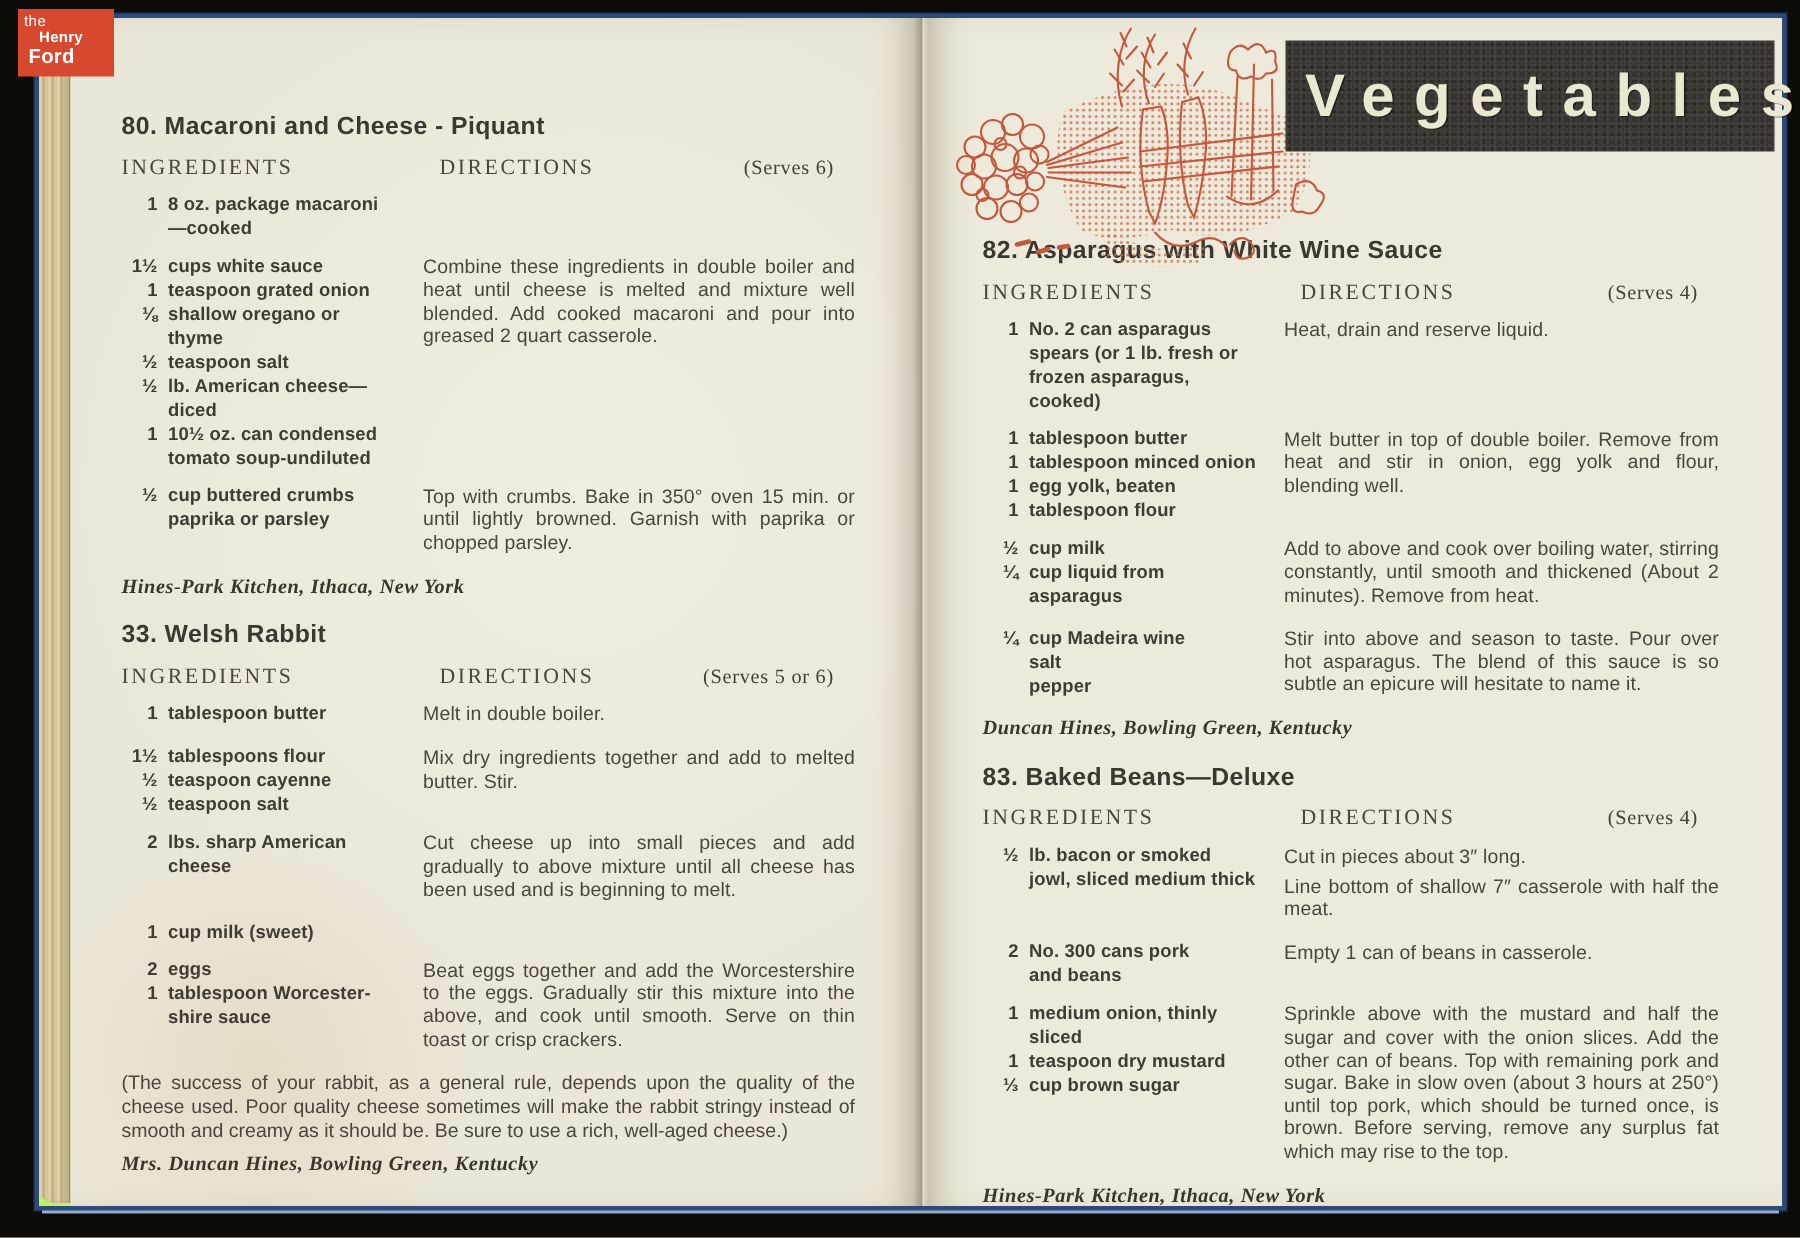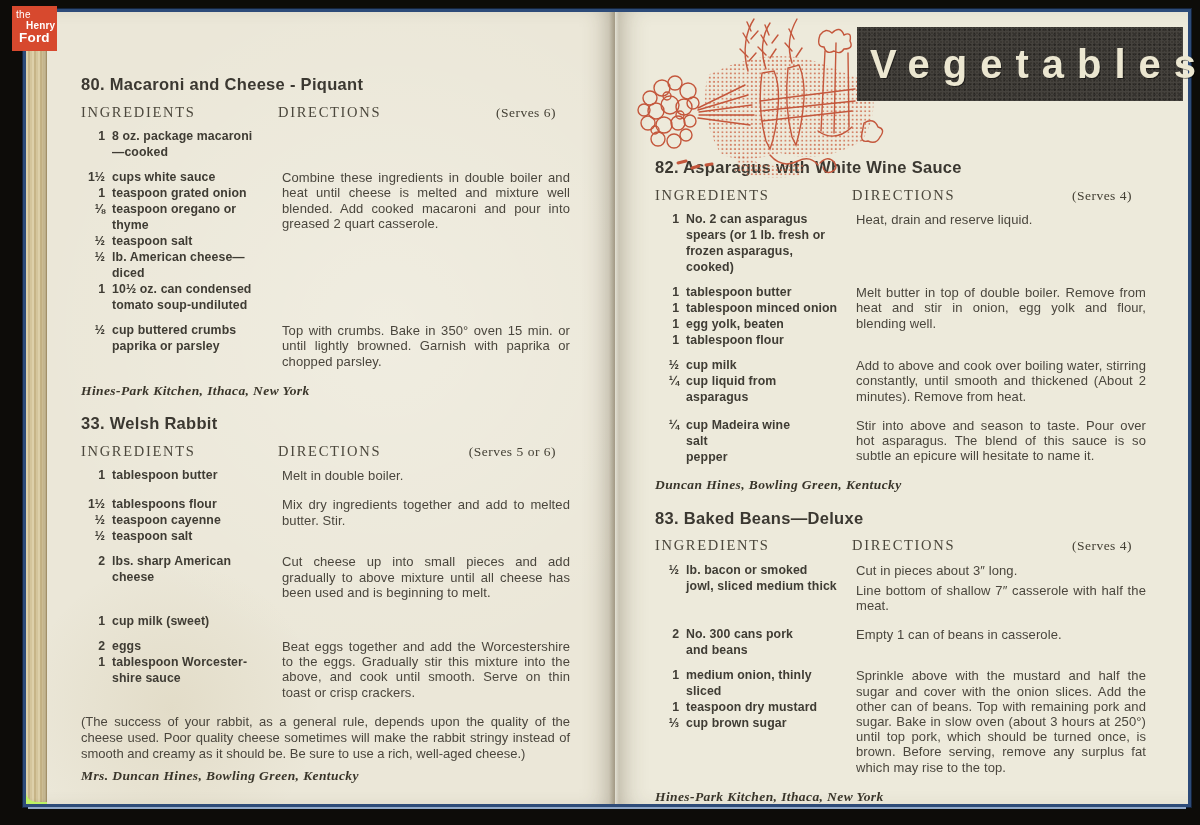--- a/index.html
+++ b/index.html
@@ -35,38 +35,38 @@
       radial-gradient(circle at 55% 45%, rgba(255,255,252,.28), transparent 65%),
       #edead cb;
     background-color:#edeadb;
     box-shadow:inset 22px 0 28px -18px rgba(75,62,38,.45);
   }
   .spine-dark{position:absolute;left:583px;top:0;bottom:0;width:6px;background:linear-gradient(to right,transparent,rgba(95,80,50,.30));}
   .spine-lite{position:absolute;left:589px;top:0;bottom:0;width:4px;background:linear-gradient(to right,rgba(255,255,248,.55),transparent);}
 
   
   .hf-logo{
-    position:absolute;left:12px;top:6px;width:45px;height:45px;
+    position:absolute;left:12px;top:6px;width:64px;height:45px;
     background:#d7492e;color:#fff;box-sizing:border-box;padding:4px 4px 0 4px;
     line-height:1;z-index:50;
   }
   .hf-logo .l1{font-size:10px;letter-spacing:.3px;display:block;margin-left:0;}
   .hf-logo .l2{font-size:10px;font-weight:700;display:block;margin-left:10px;margin-top:1px;letter-spacing:.2px;}
   .hf-logo .l3{font-size:13.5px;font-weight:700;display:block;margin-left:3px;letter-spacing:.2px;}
 
   
   .content{position:absolute;}
   .content-l{left:34px;right:44px;top:63px;}
   .content-r{left:41px;right:42px;top:146px;}
 
   .r-title{
     font:700 16.5px/1.2 "Liberation Sans",sans-serif;
     color:#3b3831;letter-spacing:.3px;margin:0 0 9px;
   }
-  .rhead{display:grid;grid-template-columns:187px 1fr;column-gap:10px;margin-bottom:8px;align-items:baseline;}
+  .rhead{display:grid;grid-template-columns:187px 1fr;column-gap:25px;margin-bottom:8px;align-items:baseline;}
   .lbl{font:400 14.5px/1.2 "Liberation Serif",serif;letter-spacing:1.7px;color:#4b473c;}
   .dir-head{display:flex;justify-content:space-between;align-items:baseline;}
   .serves{font:400 13.5px/1.2 "Liberation Serif",serif;letter-spacing:.5px;color:#444035;padding-right:14px;white-space:nowrap;}
 
   .rrow{display:grid;grid-template-columns:187px 1fr;column-gap:14px;margin-bottom:9px;}
   .iline{display:grid;grid-template-columns:24px 1fr;column-gap:7px;margin-bottom:1.5px;}
   .iline .q{text-align:right;font:700 12.3px/1.18 "Liberation Sans",sans-serif;color:#3f3c34;}
   .iline .t{font:700 12.3px/1.18 "Liberation Sans",sans-serif;color:#3f3c34;letter-spacing:.1px;}
   .dirs p{font:400 13px/1.17 "Liberation Sans",sans-serif;color:#4a463d;text-align:justify;margin:0 0 5px;letter-spacing:.1px;}
   .note{font:400 13px/1.24 "Liberation Sans",sans-serif;color:#4a463d;text-align:justify;margin:2px 0 6px;}
@@ -126,21 +126,21 @@
                 <div class="iline">
                   <span class="q">1½</span>
                   <span class="t">cups white sauce</span>
                 </div>
                 <div class="iline">
                   <span class="q">1</span>
                   <span class="t">teaspoon grated onion</span>
                 </div>
                 <div class="iline">
                   <span class="q">⅛</span>
-                  <span class="t">teaspoon oregano or</span>
+                  <span class="t">shallow oregano or</span>
                 </div>
                 <div class="iline">
                   <span class="q"></span>
                   <span class="t">thyme</span>
                 </div>
                 <div class="iline">
                   <span class="q">½</span>
                   <span class="t">teaspoon salt</span>
                 </div>
                 <div class="iline">

